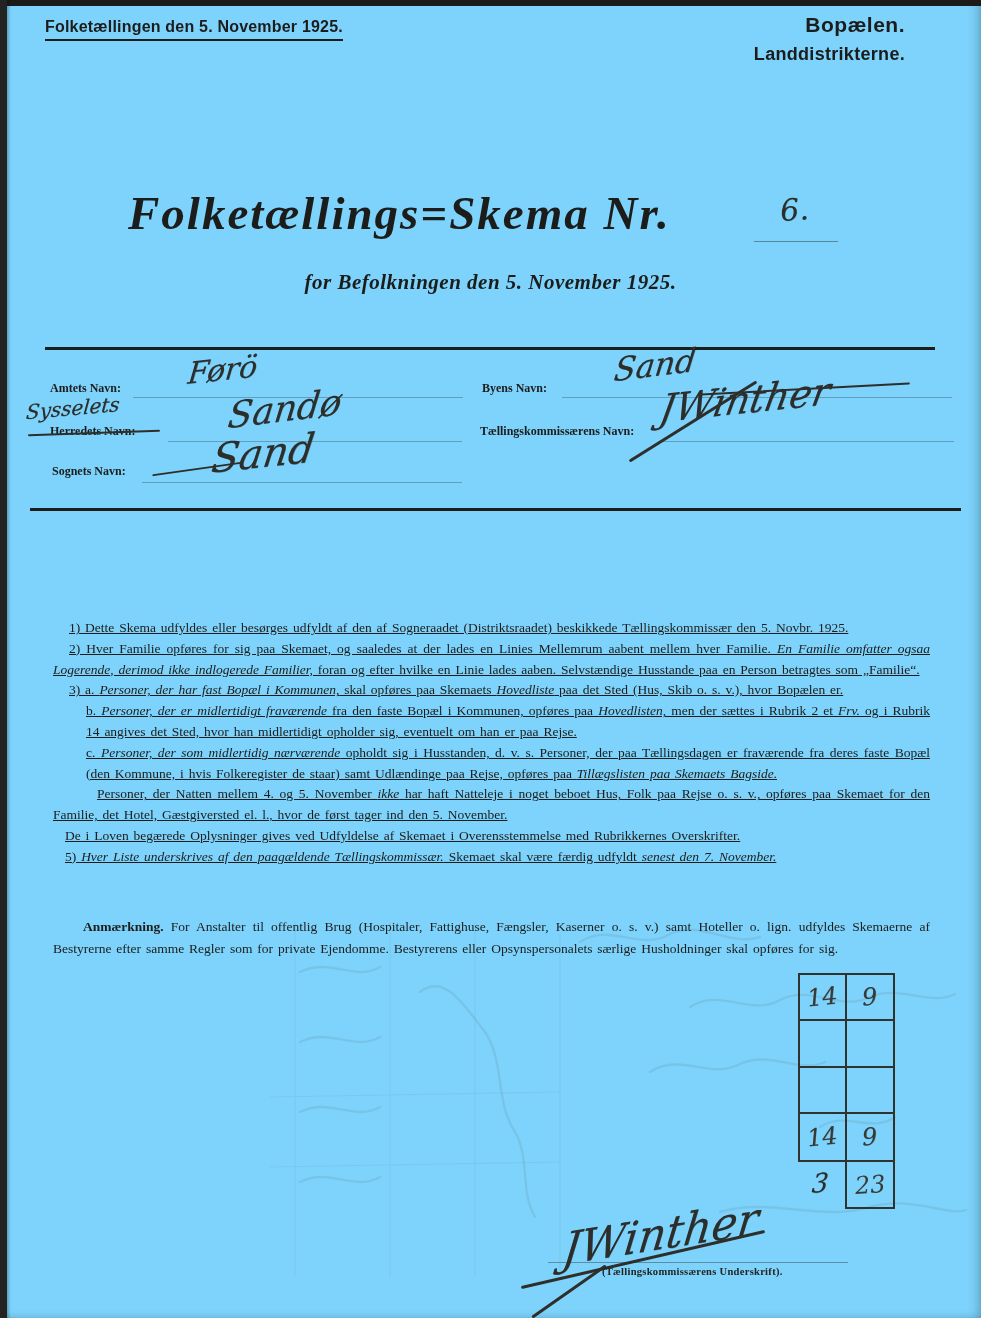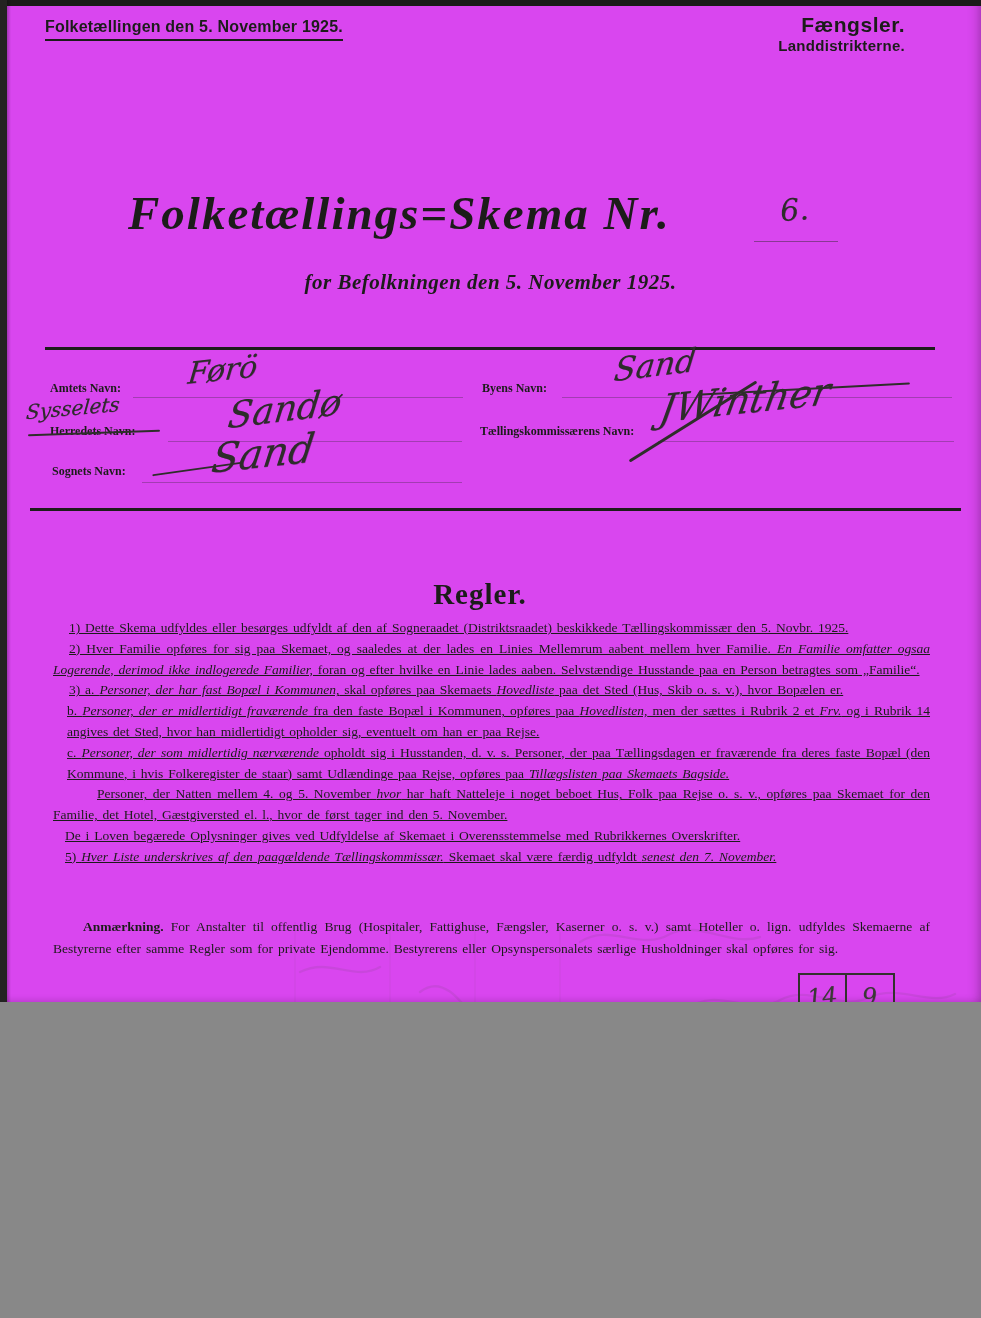--- a/index.html
+++ b/index.html
@@ -1,37 +1,37 @@
 <!DOCTYPE html>
 <html><head>
 <meta charset="utf-8">
 <style>
   html,body{margin:0;padding:0;background:#888;}
   .paper{
     position:relative;
-    width:981px;height:1002px;
-    background:#d946ef;
+    width:981px;height:1318px;
+    background:#7dd3fc;
     font-family:"Liberation Serif", serif;
     color:#1c1c1a;
     overflow:hidden;
     box-shadow: inset -8px 0 12px -6px rgba(0,0,0,.25), inset 0 -4px 8px -4px rgba(0,0,0,.15);
   }
   
   .edge-top{position:absolute;top:0;left:0;width:100%;height:6px;background:#1b1b19;}
   .edge-left{position:absolute;top:0;left:0;width:7px;height:100%;background:#232321;}
   .edge-left:after{content:"";position:absolute;left:7px;top:0;width:4px;height:100%;
     background:linear-gradient(to right, rgba(0,0,0,.25), rgba(0,0,0,0));}
   
   .hdr-left{position:absolute;left:45px;top:18px;
     font-family:"Liberation Sans",sans-serif;font-weight:bold;font-size:16px;
     border-bottom:2px solid #1c1c1a;padding-bottom:3px;letter-spacing:.2px;}
   .hdr-right{position:absolute;right:76px;top:13px;text-align:right;
     font-family:"Liberation Sans",sans-serif;font-weight:bold;}
   .hdr-right .l1{font-size:21px;letter-spacing:.5px;}
-  .hdr-right .l2{font-size:15px;letter-spacing:.3px;}
+  .hdr-right .l2{font-size:18px;margin-top:7px;letter-spacing:.3px;}
   
   .title{position:absolute;left:128px;top:186px;
     font-size:47px;font-weight:bold;font-style:italic;letter-spacing:2px;white-space:nowrap;}
   .title-num{position:absolute;left:780px;top:192px;font-size:30px;}
   .title-num-line{position:absolute;left:754px;top:241px;width:84px;height:1px;background:rgba(40,40,35,.45);}
   .subtitle{position:absolute;left:0;top:270px;width:981px;text-align:center;
     font-size:21px;font-weight:bold;font-style:italic;letter-spacing:.5px;}
   
   .rule-a{position:absolute;left:45px;top:347px;width:890px;height:3px;background:#1d1d1b;}
   .rule-b{position:absolute;left:30px;top:508px;width:931px;height:3px;background:#1d1d1b;}
@@ -43,21 +43,21 @@
   .stroke{position:absolute;background:#2e2e2a;border-radius:2px;}
   
   .rules-head{position:absolute;left:0;top:578px;width:960px;text-align:center;
     font-size:29px;font-weight:bold;letter-spacing:1px;}
   .rules{position:absolute;left:53px;top:618px;width:877px;
     font-size:13.5px;line-height:20.8px;text-align:justify;word-spacing:1.5px;}
   .rp{margin:0;text-decoration:underline;}
   .in16{text-indent:16px;}
   .in44{text-indent:44px;}
   .in12{text-indent:12px;}
-  .sub33{margin-left:14px;}
+  .sub33{margin-left:33px;}
   .remark{position:absolute;left:53px;top:876px;width:877px;
     font-size:13.5px;line-height:21.5px;text-align:justify;text-indent:30px;word-spacing:1.5px;margin-top:40px;}
   
   .tally{position:absolute;left:798px;top:973px;width:97px;height:189px;
     border:2px solid #32322c;box-sizing:border-box;
     display:grid;grid-template-columns:1fr 1fr;grid-template-rows:repeat(4,1fr);}
   .tcell{border-right:2px solid #32322c;border-bottom:2px solid #32322c;
     display:flex;align-items:center;justify-content:center;}
   .tcell:nth-child(2n){border-right:none;}
   .tcell:nth-child(7),.tcell:nth-child(8){border-bottom:none;}
@@ -74,21 +74,21 @@
 </head>
 <body>
 
 <div class="paper">
 
   <div class="edge-top"></div>
   <div class="edge-left"></div>
 
   <div class="hdr-left">Folketællingen den 5. November 1925.</div>
   <div class="hdr-right">
-    <div class="l1">Fængsler.</div>
+    <div class="l1">Bopælen.</div>
     <div class="l2">Landdistrikterne.</div>
   </div>
 
   <div class="title">Folketællings=Skema Nr.</div>
   <div class="hw title-num" style="transform:rotate(-4deg);">6.</div>
   <div class="title-num-line"></div>
   <div class="subtitle">for Befolkningen den 5. November 1925.</div>
 
   <div class="rule-a"></div>
 
@@ -112,28 +112,27 @@
   <div class="hw" style="left:614px;top:346px;font-size:32px;transform:rotate(-7deg) skewX(-14deg);">Sand</div>
 
   <div class="flabel" style="left:480px;top:424px;">Tællingskommissærens Navn:</div>
   <div class="fill" style="left:658px;top:441px;width:296px;"></div>
   <div class="hw" style="left:660px;top:378px;font-size:38px;transform:rotate(-6deg) skewX(-16deg);">JWinther</div>
   <div class="stroke" style="left:618px;top:420px;width:150px;height:3px;transform:rotate(-32deg);"></div>
   <div class="stroke" style="left:700px;top:388px;width:210px;height:2px;transform:rotate(-3deg);"></div>
 
   <div class="rule-b"></div>
 
-  <div class="rules-head">Regler.</div>
   <div class="rules">
     <p class="rp in16"><span>1) Dette Skema udfyldes eller besørges udfyldt af den af Sogneraadet (Distriktsraadet) beskikkede Tællingskommissær den 5. Novbr. 1925.</span></p>
     <p class="rp in16"><span>2) Hver Familie opføres for sig paa Skemaet, og saaledes at der lades en Linies Mellemrum aabent mellem hver Familie. </span><span style="font-style: italic;">En Familie omfatter ogsaa Logerende, derimod ikke indlogerede Familier,</span><span> foran og efter hvilke en Linie lades aaben. Selvstændige Husstande paa en Person betragtes som „Familie“.</span></p>
     <p class="rp in16"><span>3) a. </span><span style="font-style: italic;">Personer, der har fast Bopæl i Kommunen,</span><span> skal opføres paa Skemaets </span><span style="font-style: italic;">Hovedliste</span><span> paa det Sted (Hus, Skib o. s. v.), hvor Bopælen er.</span></p>
     <p class="rp sub33"><span>b. </span><span style="font-style: italic;">Personer, der er midlertidigt fraværende</span><span> fra den faste Bopæl i Kommunen, opføres paa </span><span style="font-style: italic;">Hovedlisten,</span><span> men der sættes i Rubrik 2 et </span><span style="font-style: italic;">Frv.</span><span> og i Rubrik 14 angives det Sted, hvor han midlertidigt opholder sig, eventuelt om han er paa Rejse.</span></p>
     <p class="rp sub33"><span>c. </span><span style="font-style: italic;">Personer, der som midlertidig nærværende</span><span> opholdt sig i Husstanden, d. v. s. Personer, der paa Tællingsdagen er fraværende fra deres faste Bopæl (den Kommune, i hvis Folkeregister de staar) samt Udlændinge paa Rejse, opføres paa </span><span style="font-style: italic;">Tillægslisten paa Skemaets Bagside.</span></p>
-    <p class="rp in44"><span>Personer, der Natten mellem 4. og 5. November </span><span style="font-style: italic;">hvor</span><span> har haft Natteleje i noget beboet Hus, Folk paa Rejse o. s. v., opføres paa Skemaet for den Familie, det Hotel, Gæstgiversted el. l., hvor de først tager ind den 5. November.</span></p>
+    <p class="rp in44"><span>Personer, der Natten mellem 4. og 5. November </span><span style="font-style: italic;">ikke</span><span> har haft Natteleje i noget beboet Hus, Folk paa Rejse o. s. v., opføres paa Skemaet for den Familie, det Hotel, Gæstgiversted el. l., hvor de først tager ind den 5. November.</span></p>
     <p class="rp in12"><span>De i Loven begærede Oplysninger gives ved Udfyldelse af Skemaet i Overensstemmelse med Rubrikkernes Overskrifter.</span></p>
     <p class="rp in12"><span>5) </span><span style="font-style: italic;">Hver Liste underskrives af den paagældende Tællingskommissær.</span><span> Skemaet skal være færdig udfyldt </span><span style="font-style: italic;">senest den 7. November.</span></p>
   </div>
 
   <div class="remark"><span style="font-weight: bold;">Anmærkning.</span><span>  For Anstalter til offentlig Brug (Hospitaler, Fattighuse, Fængsler, Kaserner o. s. v.) samt Hoteller o. lign. udfyldes Skemaerne af Bestyrerne efter samme Regler som for private Ejendomme. Bestyrerens eller Opsynspersonalets særlige Husholdninger skal opføres for sig.</span></div>
 
   <svg class="bleed" width="710" height="370" viewBox="0 0 710 370">
     <g fill="none" stroke="#4a4a44" stroke-width="2.4" opacity="0.10" stroke-linecap="round">
       <path d="M320,30 C350,10 380,40 410,22 C440,8 470,35 500,25"></path>
       <path d="M430,95 C460,75 490,105 520,88 C550,72 580,100 610,85 C640,72 670,95 695,82"></path>

